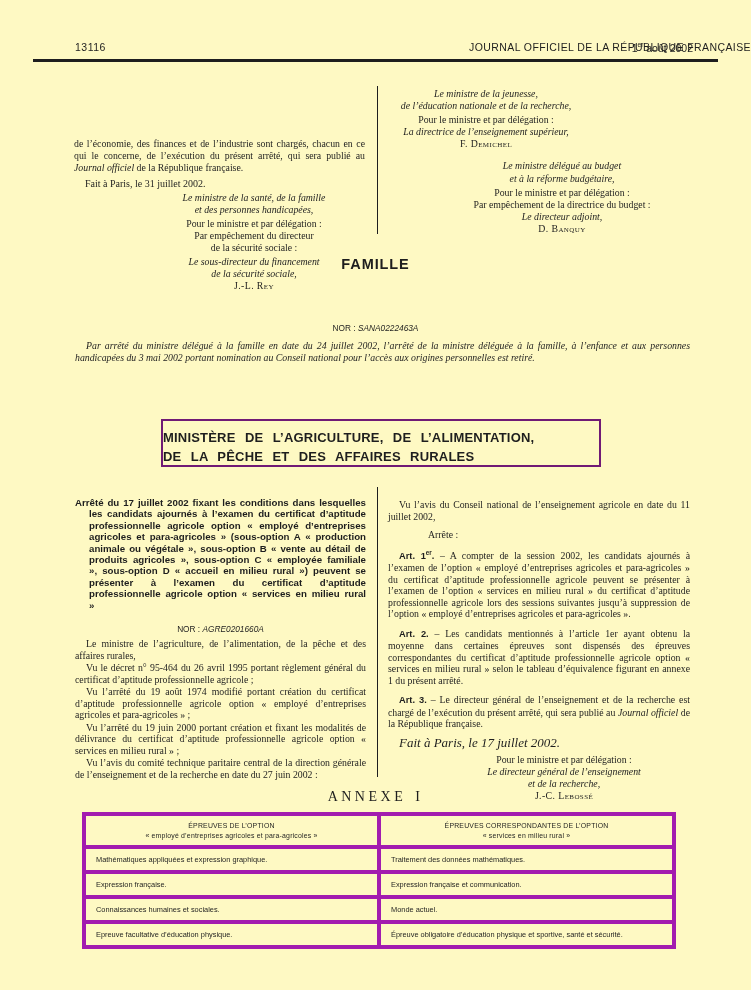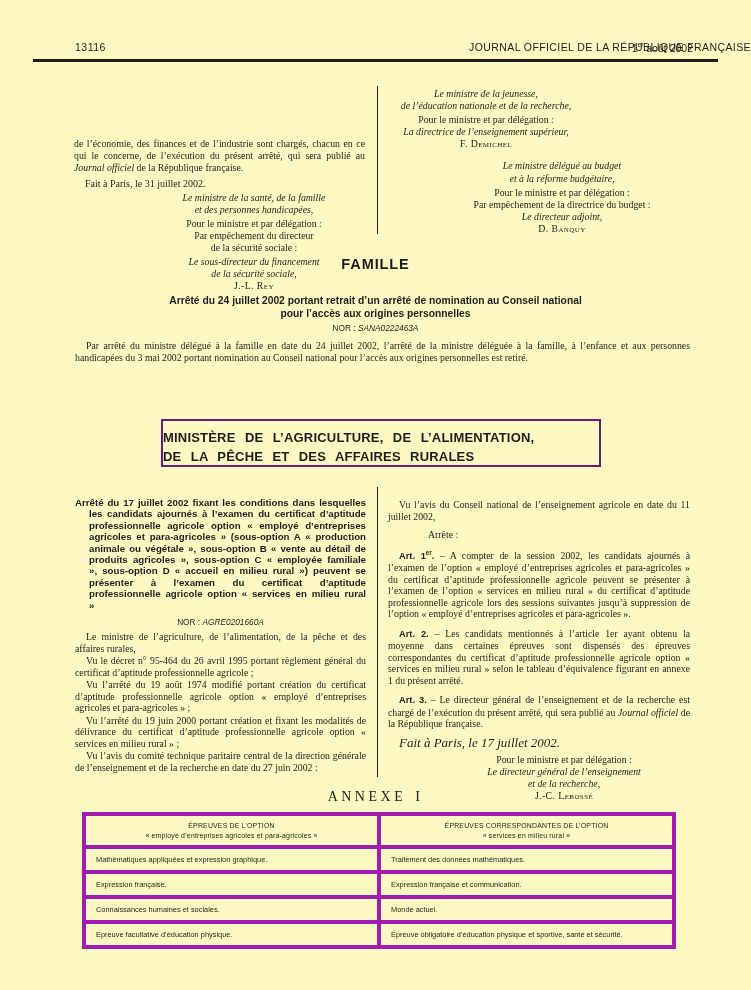--- a/index.html
+++ b/index.html
@@ -10,21 +10,21 @@
   
   .hdr-num  { position:absolute; left:75px; top:41px; font:10.5px "Liberation Sans", sans-serif; letter-spacing:.5px; }
   .hdr-title{ position:absolute; left:18px; right:0; top:41px; text-align:right;
               font:10.5px "Liberation Sans", sans-serif; letter-spacing:.4px; }
   .hdr-date { position:absolute; right:58px; top:41px; font:10.5px "Liberation Sans", sans-serif; }
   .hdr-date sup { font-size:6.5px; }
   .hdr-rule { position:absolute; left:33px; right:33px; top:59px; height:3px; background:#1e1e1e; }
 
   
   .body { font-size:9.8px; line-height:12.2px; text-align:justify; }
-  .ind  { text-indent:11px; }
+  .ind  { text-indent:11px;font-style:italic; }
   .it   { font-style:italic; }
   .name { font-variant:small-caps; letter-spacing:.4px; }
   .sig  { text-align:center; line-height:12.1px; font-size:9.8px; }
   .gap  { margin-top:2px; }
 
   
   .topleft  { position:absolute; left:74px;  top:90px; width:291px;margin-top:48px; }
   .topright { position:absolute; left:388px; top:88px; width:302px; }
   .fait { text-indent:11px; margin-top:3px; font-size:10px; line-height:12.2px; }
   .sig-left { width:222px; margin-left:69px; margin-top:2px; }
@@ -47,21 +47,21 @@
   
   .min-box { position:absolute; left:161px; top:419px; width:440px; height:48px;
              border:2px solid #701a75; padding-top:7px;
              font:bold 13px/19px "Liberation Sans", sans-serif; word-spacing:5.5px; letter-spacing:.2px; }
 
   
   .artleft  { position:absolute; left:75px;  top:497px; width:291px; }
   .artright { position:absolute; left:388px; top:498px; width:302px; }
   .a2-title { font:bold 9.7px/11.4px "Liberation Sans", sans-serif; text-align:justify;
               padding-left:14px; text-indent:-14px; word-spacing:1.2px; }
-  #nor2 { margin-top:6px; margin-bottom:4px; }
+  #nor2 { margin-top:13px; margin-bottom:4px; }
   .visa { font-size:9.8px; line-height:11.5px; text-align:justify; text-indent:11px; margin-top:1px; }
   .arrete-word { font-size:9.8px; line-height:11.5px; text-indent:40px; margin:7px 0 6px; }
   .article { font-size:9.8px; line-height:11.5px; text-align:justify; text-indent:11px; margin-top:5px; }
   .art-label { font-weight:bold; font-family:"Liberation Sans", sans-serif; font-size:9.3px; }
   .art-label sup { font-size:6.3px; }
   .fait2 { text-indent:11px; margin-top:7px; font-size:13px; line-height:11.5px;font-style:italic; }
   .sig-ens { width:252px; margin-left:50px; margin-top:6px; line-height:11.8px; }
 
   
   .annexe { position:absolute; top:789px; left:0; right:0; text-align:center;
@@ -114,24 +114,20 @@
       <div class="it">Le ministre délégué au budget</div>
       <div class="it">et à la réforme budgétaire,</div>
       <div class="gap">Pour le ministre et par délégation :</div>
       <div>Par empêchement de la directrice du budget :</div>
       <div class="it">Le directeur adjoint,</div>
       <div class="name">D. Banquy</div>
     </div>
   </div>
 
   <div class="famille-title">FAMILLE</div>
-  <div class="arr1-title">
-    <div>Arrêté du 24 juillet 2002 portant retrait d’un arrêté de nomination au Conseil national</div>
-    <div>pour l’accès aux origines personnelles</div>
-  </div>
   <div class="nor" id="nor1"><span>NOR :</span>&nbsp;<span class="val">SANA0222463A</span></div>
   <p class="body ind famille-body">Par arrêté du ministre délégué à la famille en date du 24 juillet 2002, l’arrêté de la ministre déléguée à la famille, à l’enfance et aux personnes handicapées du 3 mai 2002 portant nomination au Conseil national pour l’accès aux origines personnelles est retiré.</p>
 
   <div class="min-box">
     <div>MINISTÈRE DE L’AGRICULTURE, DE L’ALIMENTATION,</div>
     <div>DE LA PÊCHE ET DES AFFAIRES RURALES</div>
   </div>
 
   <div class="artleft">
     <div class="a2-title">Arrêté du 17 juillet 2002 fixant les conditions dans lesquelles les candidats ajournés à l’examen du certificat d’aptitude professionnelle agricole option « employé d’entreprises agricoles et para-agricoles » (sous-option A « production animale ou végétale », sous-option B « vente au détail de produits agricoles », sous-option C « employée familiale », sous-option D « accueil en milieu rural ») peuvent se présenter à l’examen du certificat d’aptitude professionnelle agricole option « services en milieu rural »</div>

